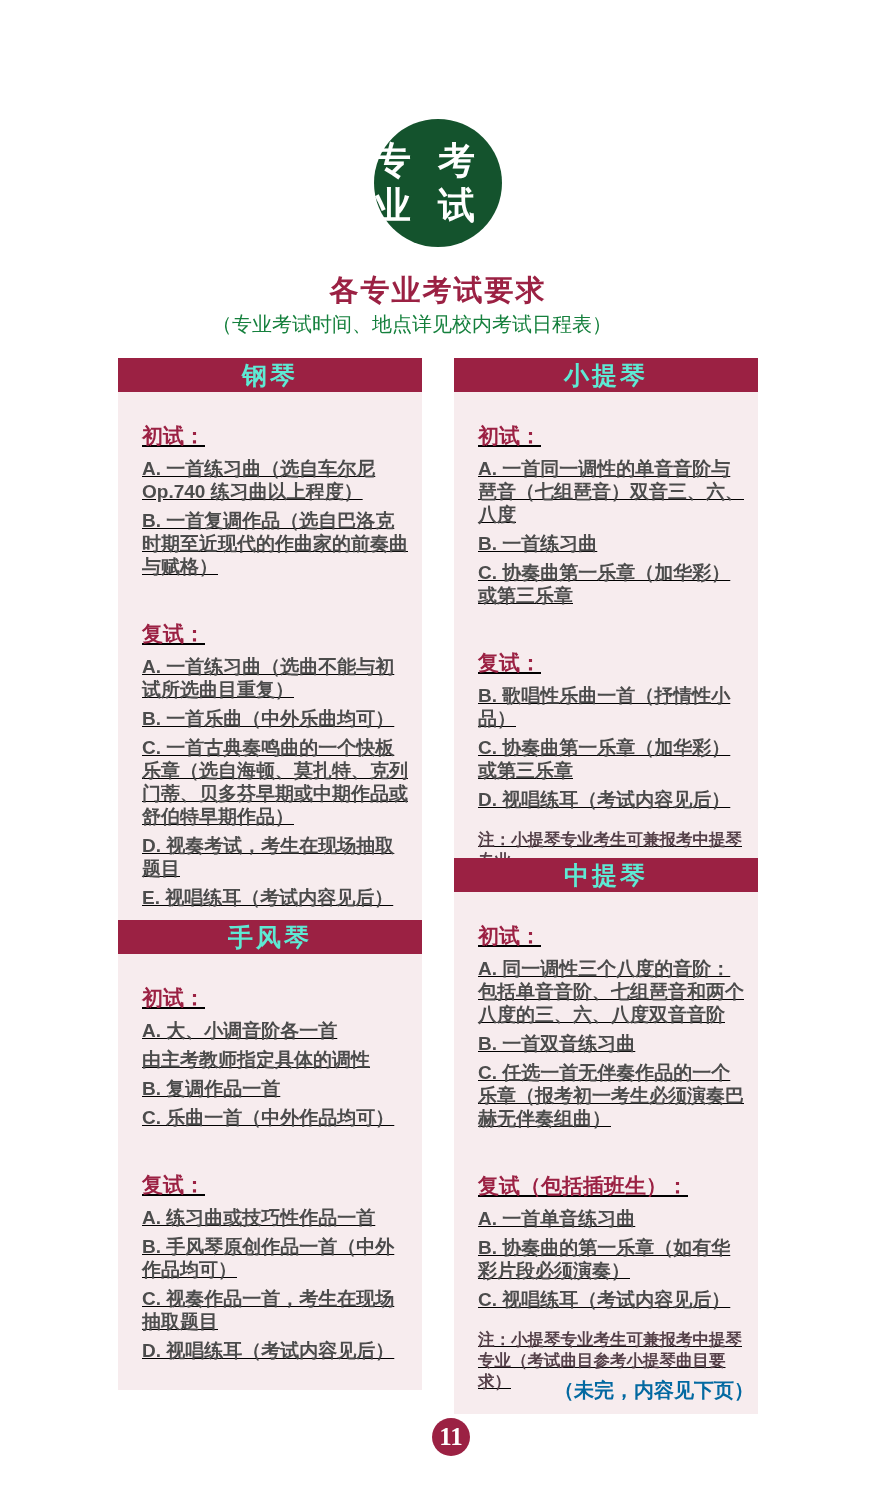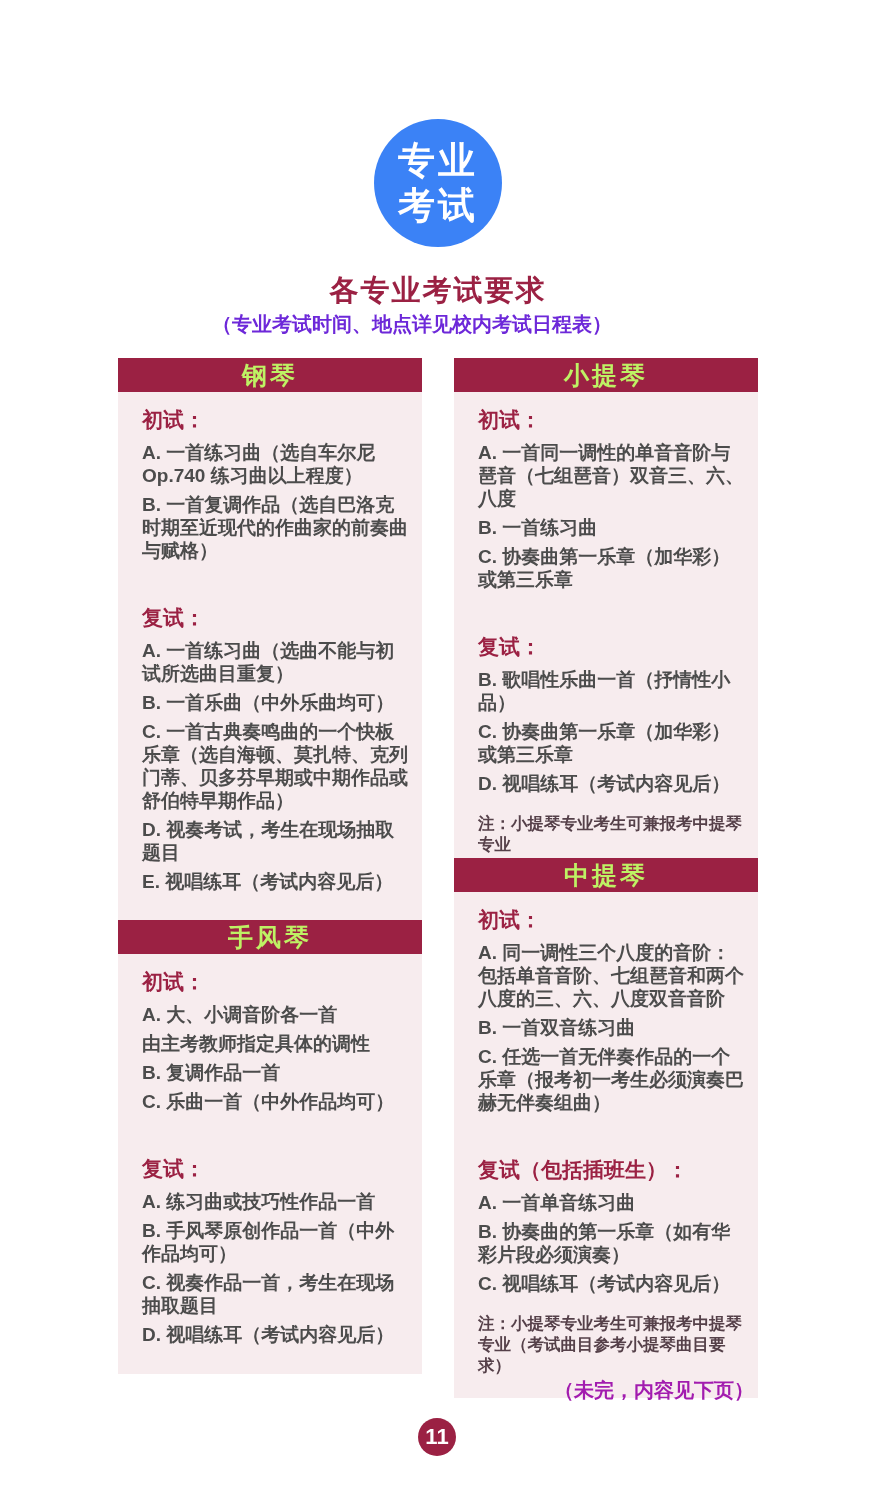--- a/index.html
+++ b/index.html
@@ -7,69 +7,70 @@
     width:876px; height:1500px;
     background:#ffffff;
     font-family:"Liberation Sans", sans-serif;
     -webkit-font-smoothing:antialiased;
   }
   .page { position:relative; width:876px; height:1500px; background:#ffffff; overflow:hidden; }
 
   
   .badge-circle {
     position:absolute; left:374px; top:119px; width:128px; height:128px;
-    border-radius:50%; background:#3b82f6; color:#ffffff;
-    display:flex; flex-direction:column; align-items:center; justify-content:center;
+    border-radius:50%; background:#14532d; color:#ffffff;
+    display:flex; flex-direction:row; align-items:center; justify-content:center;
     font-weight:bold; font-size:37px; line-height:45px; letter-spacing:3px;
   }
   .main-title {
     position:absolute; left:0; top:271px; width:876px; text-align:center;
     color:#9b2143; font-weight:bold; font-size:29px; letter-spacing:2px;
   }
   .subtitle {
     position:absolute; left:0; top:311px; width:824px; text-align:center;
-    color:#6d28d9; font-weight:700; font-size:20px;
+    color:#15803d; font-weight:400; font-size:20px;
   }
 
   
   .panel { position:absolute; width:304px; }
   #panel-piano     { left:118px; top:358px; }
   #panel-violin    { left:454px; top:358px; }
   #panel-viola     { left:454px; top:858px; }
   #panel-accordion { left:118px; top:920px; }
 
   .panel-header {
-    background:#9b2143; color:#bef264; text-align:center;
+    background:#9b2143; color:#5eead4; text-align:center;
     height:34px; line-height:34px; font-size:25px; font-weight:bold; letter-spacing:3px;
   }
   .panel-body {
     background:#f7ecee;
-    padding:16px 10px 22px 24px;
+    padding:32px 10px 22px 24px;
+    text-decoration:underline;
   }
   .section + .section { margin-top:44px; }
   .section-label {
     color:#9b2143; font-weight:bold; font-size:21px; line-height:24px; margin:0 0 9px 0;
   }
   .item {
     color:#4c4c4c; font-weight:700; font-size:19px; line-height:23px; margin:0 0 6px 0;
   }
   .note {
     color:#554049; font-weight:bold; font-size:16.5px; line-height:21px; margin-top:18px;
   }
 
   
   .continuation {
     position:absolute; top:1377px; right:122px;
-    color:#a21caf; font-weight:600; font-size:20px;
+    color:#0369a1; font-weight:600; font-size:20px;
   }
   .page-badge {
-    position:absolute; left:418px; top:1418px; width:38px; height:38px;
+    position:absolute; left:432px; top:1418px; width:38px; height:38px;
     border-radius:50%; background:#9b2143; color:#ffffff;
     display:flex; align-items:center; justify-content:center;
-    font-size:22px; font-weight:bold;
+    font-size:25px; font-weight:bold;font-family:Liberation Serif, serif;
   }
   .watermark {
     position:absolute; top:1444px; right:24px;
     display:flex; align-items:center; gap:7px;
     color:#d9d9d9; font-size:25px; font-weight:bold; letter-spacing:1px;
   }
   .watermark svg { display:block; }
 </style>
 </head>
 <body>

